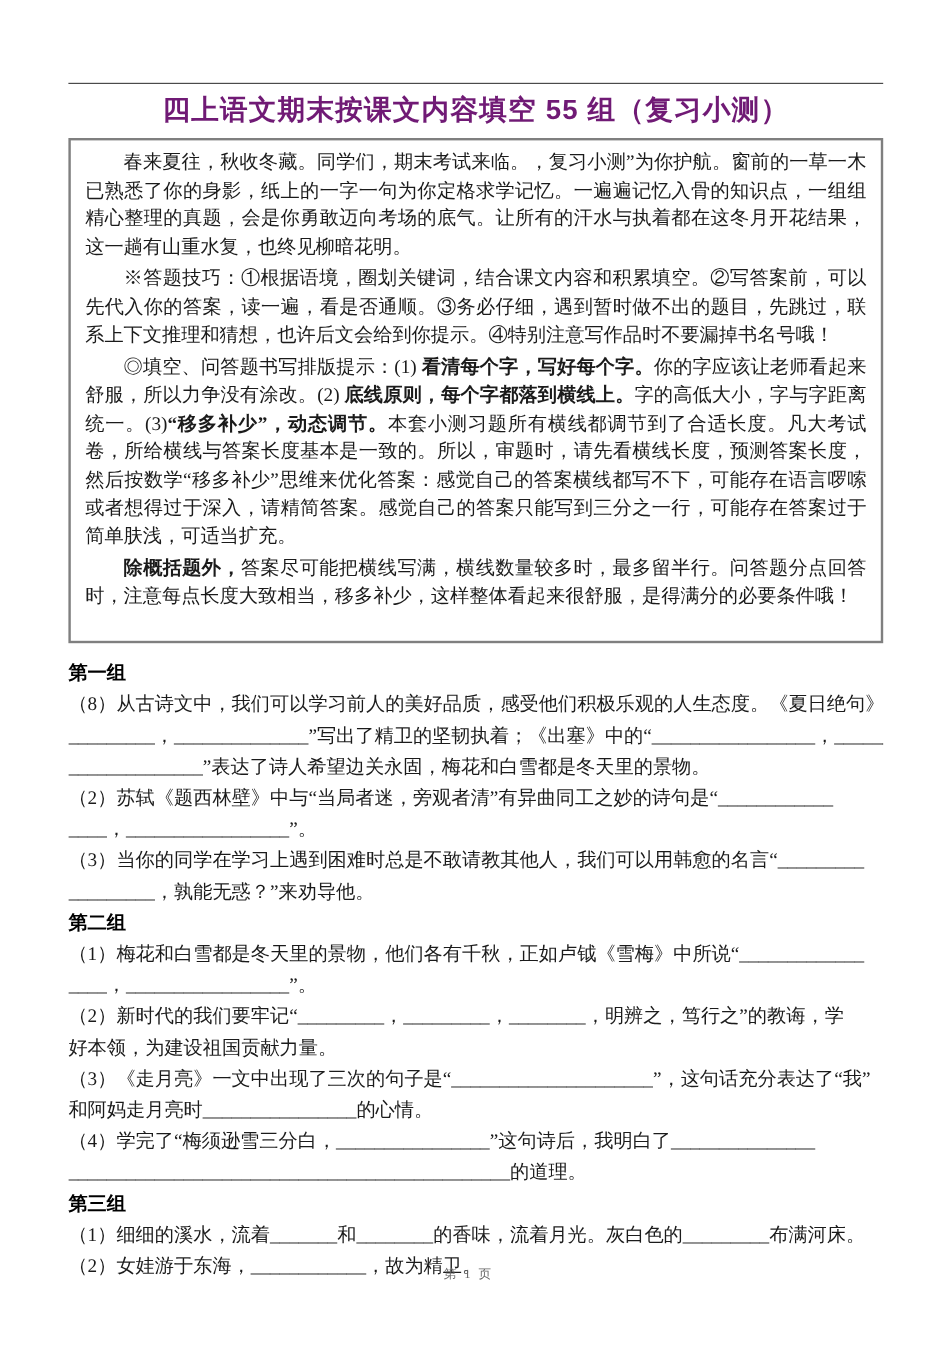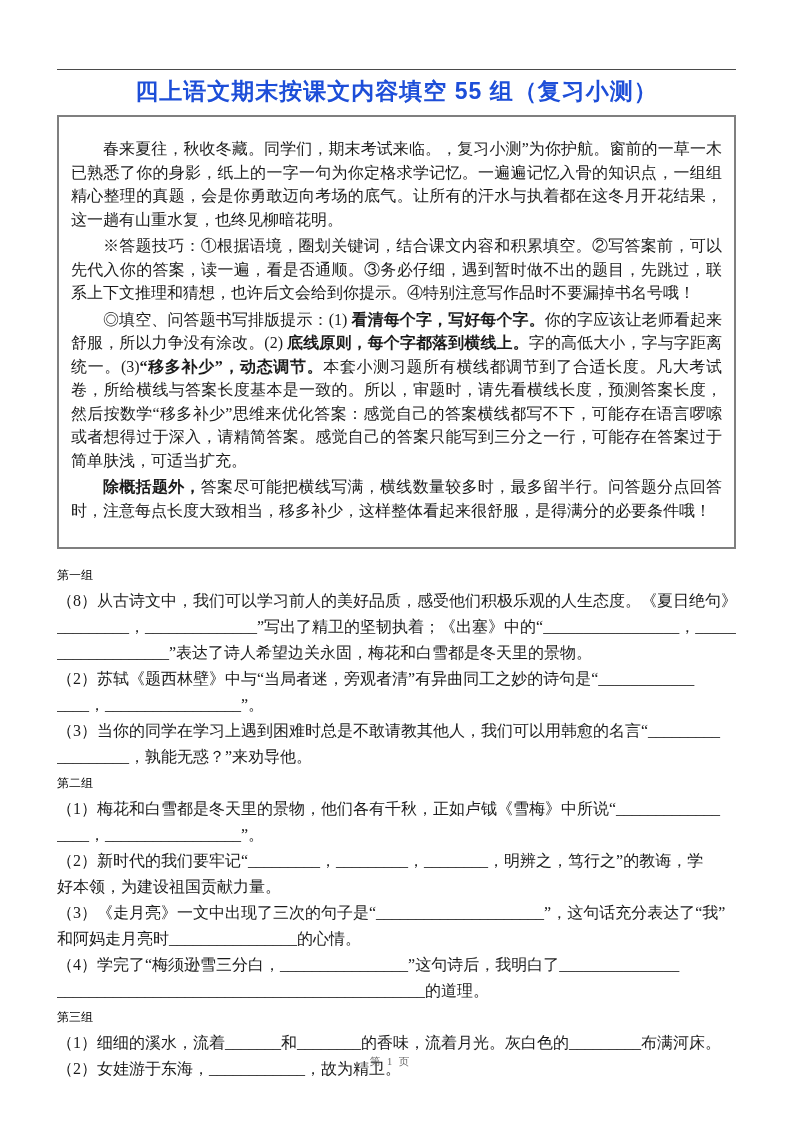--- a/index.html
+++ b/index.html
@@ -5,34 +5,34 @@
   html,body { margin:0; padding:0; background:#ffffff; }
   body { width:793px; height:1122px; font-family:"Liberation Serif", serif; color:#1b1b1b; }
   .page {
     position:relative; width:793px; height:1122px; box-sizing:border-box;
     padding:0 57px; overflow:hidden; background:#ffffff;
   }
   .top-rule { margin-top:69px; border-top:1.5px solid #4a4a4a; height:0; }
   .title {
     font-family:"Liberation Sans", sans-serif;
     font-size:23px; font-weight:bold; text-align:center;
-    margin:6px 0 8px 0; color:#1d4ed8; letter-spacing:1px;
+    margin:6px 0 8px 0; color:#701a75; letter-spacing:1px;
   }
   .intro-box {
     border:2px solid #7f7f7f;
-    padding:20px 12px 8px 12px;
+    padding:7px 12px 8px 12px;
     font-size:16px; line-height:23.5px;
     text-align:justify; margin-bottom:13px;
   }
   .intro-box p { margin:0 0 3px 0; text-indent:2em; }
   .intro-box p:last-child { margin-bottom:17px; }
   .b { font-weight:bold; }
   .sec-title {
     font-family:"Liberation Sans", sans-serif;
-    font-weight:normal; font-size:12px; line-height:26px; color:#000;
+    font-weight:bold; font-size:16px; line-height:26px; color:#000;
   }
   .qline {
     font-size:16px; line-height:26px;
     white-space:nowrap; overflow:hidden;
   }
   .footer {
     position:absolute; left:0; right:12px; top:1055px;
     text-align:center; font-size:10.5px; color:#666; letter-spacing:2px;
   }
 </style>

